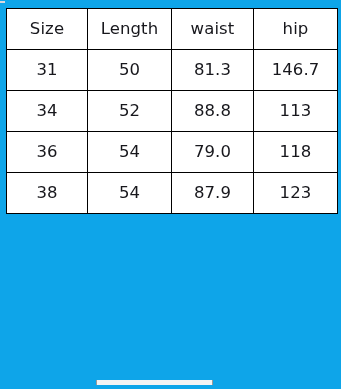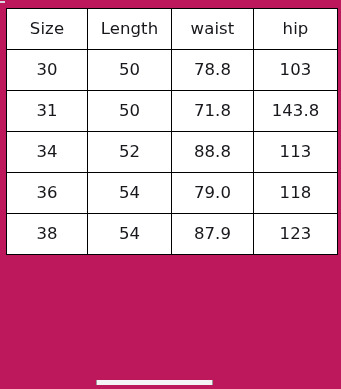--- a/index.html
+++ b/index.html
@@ -15,21 +15,21 @@
     font-family: "DejaVu Sans", sans-serif;
     position: relative;
   }
 
   #page {
     position: absolute;
     left: 0;
     top: 0;
     width: 341px;
     height: 389px;
-    background: #be185d;
+    background: #0ea5e9;
   }
 
   
   .artifact-topleft {
     position: absolute;
     left: 0px;
     top: 1px;
     width: 5px;
     height: 2px;
     background: #d8d8de;
@@ -105,30 +105,24 @@
     <thead>
       <tr>
         <th>Size</th>
         <th>Length</th>
         <th>waist</th>
         <th>hip</th>
       </tr>
     </thead>
     <tbody>
       <tr>
-        <td>30</td>
-        <td>50</td>
-        <td>78.8</td>
-        <td>103</td>
-      </tr>
-      <tr>
         <td>31</td>
         <td>50</td>
-        <td>71.8</td>
-        <td>143.8</td>
+        <td>81.3</td>
+        <td>146.7</td>
       </tr>
       <tr>
         <td>34</td>
         <td>52</td>
         <td>88.8</td>
         <td>113</td>
       </tr>
       <tr>
         <td>36</td>
         <td>54</td>

